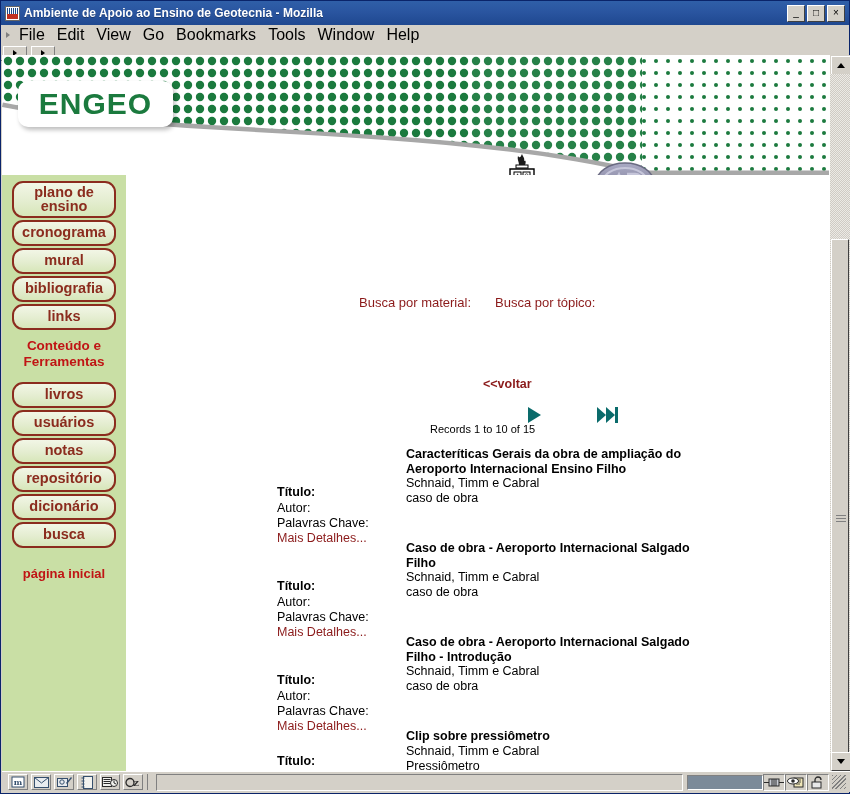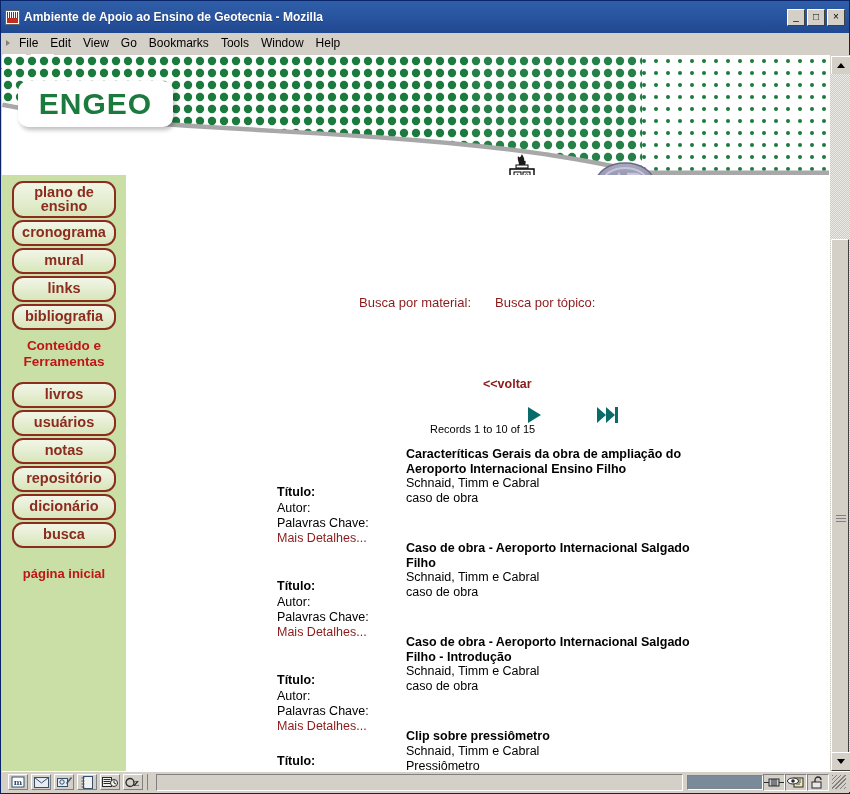--- a/index.html
+++ b/index.html
@@ -6,41 +6,41 @@
   body{
     width:850px;height:794px;overflow:hidden;
     font-family:"Liberation Sans",sans-serif;
     background:#d4d0c8;
   }
   .window{width:850px;height:794px;position:relative;background:#d4d0c8;
     border:1px solid #0a246a;box-sizing:border-box;}
 
   
   .titlebar{height:24px;background:linear-gradient(to bottom,#2f5fa8,#2a55a0 45%,#1f4890);
-    display:flex;align-items:center;padding:16px 2px;box-sizing:border-box;}
+    display:flex;align-items:center;padding:8px 2px;box-sizing:border-box;}
   .tb-icon{width:15px;height:15px;margin:0 4px 0 2px;position:relative;flex:0 0 auto;
     background:#ffffff;border:1px solid #666;box-sizing:border-box;overflow:hidden;}
   .tb-icon::before{content:"";position:absolute;left:1px;top:1px;right:1px;height:6px;
     background:repeating-linear-gradient(90deg,#1c4c8c 0 1px,#fff 1px 2px);}
   .tb-icon::after{content:"";position:absolute;left:1px;bottom:1px;right:1px;height:5px;
     background:#c03020;}
   .tb-title{color:#fff;font-size:12px;font-weight:bold;flex:1 1 auto;
     white-space:nowrap;overflow:hidden;text-shadow:0 1px 0 rgba(0,0,0,.3);}
   .tb-btns{display:flex;gap:2px;padding-right:2px;}
   .tb-btn{width:16px;height:15px;background:#d4d0c8;border:1px solid;
     border-color:#fff #404040 #404040 #fff;display:flex;align-items:center;
     justify-content:center;font-size:10px;color:#000;line-height:1;font-family:"Liberation Sans",sans-serif;}
 
   
   .menubar{height:19px;background:#d4d0c8;display:flex;align-items:center;
     border-bottom:1px solid #d4d0c8;padding-left:2px;}
   .grip-tri{width:10px;height:19px;display:flex;align-items:center;justify-content:center;}
   .grip-tri i{width:0;height:0;border-left:4px solid #808080;border-top:3px solid transparent;
     border-bottom:3px solid transparent;display:block;}
-  .menu-item{font-size:12px;color:#000;padding:2px 6px;}
+  .menu-item{font-size:16px;color:#000;padding:2px 6px;}
 
   
   .toolbars{height:15px;background:#d4d0c8;display:flex;align-items:stretch;
     border-bottom:1px solid #808080;}
   .tbgrip{width:22px;margin:1px 2px 1px 2px;background:#d4d0c8;
     border:1px solid;border-color:#fff #808080 #808080 #fff;
     display:flex;align-items:center;justify-content:center;}
   .tbgrip i{width:0;height:0;border-left:4px solid #000;border-top:3px solid transparent;
     border-bottom:3px solid transparent;display:block;}
   .tbrest{flex:1;}
@@ -260,22 +260,22 @@
       </div>
 
       <div class="leftcol">
         <div class="navlist">
           <div class="navbtn two">
             <span>plano de</span><br>
             <span>ensino</span>
           </div>
           <div class="navbtn">cronograma</div>
           <div class="navbtn">mural</div>
+          <div class="navbtn">bibliografia</div>
           <div class="navbtn">links</div>
-          <div class="navbtn">bibliografia</div>
         </div>
 
         <div class="sectitle">
           <span>Conteúdo e</span><br>
           <span>Ferramentas</span>
         </div>
 
         <div class="navlist">
           <div class="navbtn">livros</div>
           <div class="navbtn">usuários</div>

